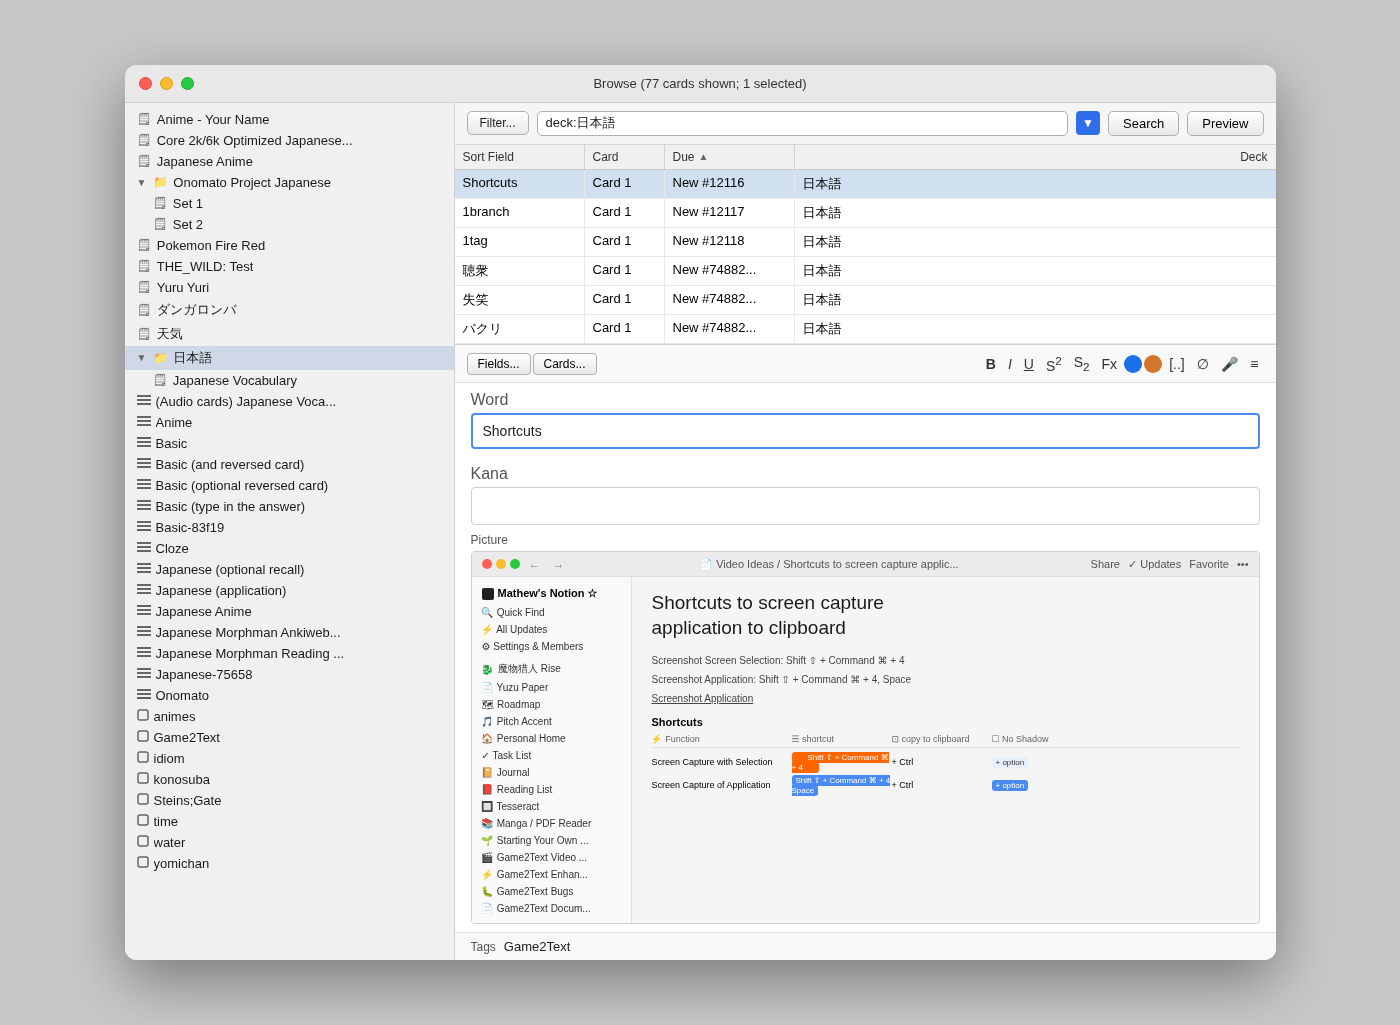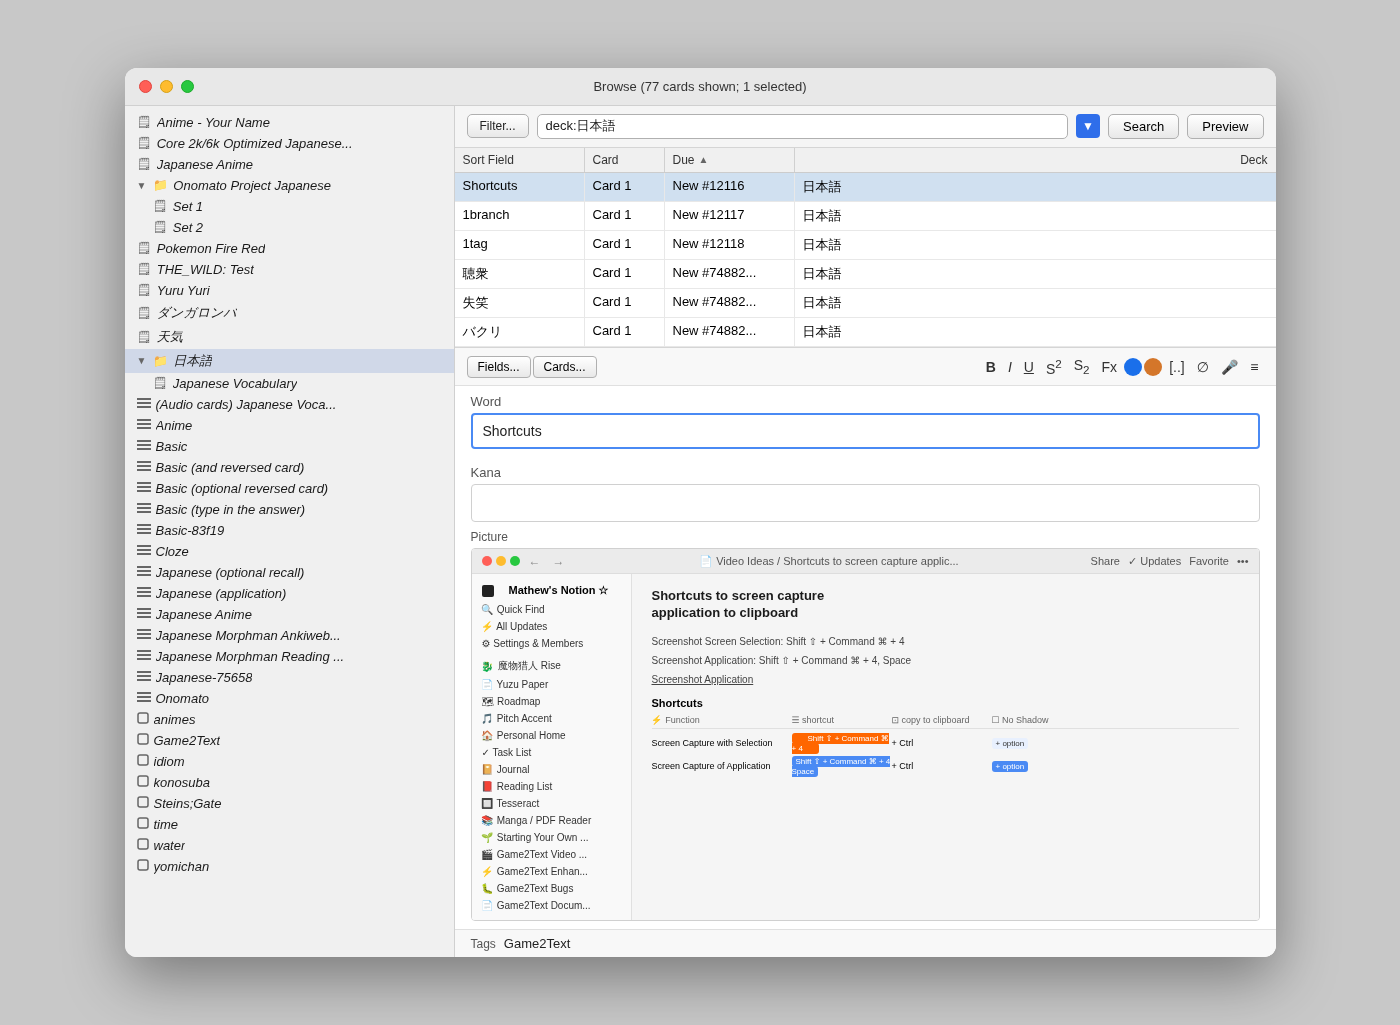--- a/index.html
+++ b/index.html
@@ -81,21 +81,20 @@
     .sidebar-item.selected { background: #d0d8e8; }
     .sidebar-item.indent-1 { padding-left: 28px; }
     .item-icon {
       flex-shrink: 0;
       font-size: 12px;
       color: #555;
     }
     .item-label {
       overflow: hidden;
       text-overflow: ellipsis;
-      font-style: italic;
     }
     .expand-arrow {
       font-size: 10px;
       color: #666;
       margin-right: 2px;
     }
     
     .right-panel {
       flex: 1;
       display: flex;
@@ -235,21 +234,21 @@
       width: 18px;
       height: 18px;
       border-radius: 50%;
       display: inline-block;
       cursor: pointer;
     }
     .field-section {
       padding: 8px 16px;
     }
     .field-label {
-      font-size: 13px;
+      font-size: 16px;
       color: #555;
       margin-bottom: 4px;
       font-weight: 500;
     }
     .field-input {
       width: 100%;
       padding: 8px 10px;
       border: 2px solid #4a8af4;
       border-radius: 4px;
       font-size: 14px;
@@ -321,33 +320,33 @@
       align-items: center;
       gap: 4px;
       color: #333;
     }
     .mini-sidebar-header {
       padding: 4px 10px;
       font-weight: 600;
       font-size: 11px;
       display: flex;
       align-items: center;
-      gap: 15px;
+      gap: 4px;
     }
     .mini-sidebar-icon { width: 12px; height: 12px; border-radius: 2px; }
     .notion-icon { background: #222; }
     .mini-main {
       flex: 1;
       padding: 14px 20px;
       font-size: 11px;
       overflow: hidden;
     }
     .mini-title {
-      font-size: 13px;
-      font-weight: 700;
+      font-size: 19px;
+      font-weight: 400;
       line-height: 1.3;
       margin-bottom: 12px;
       color: #1a1a1a;
     }
     .mini-text {
       font-size: 10px;
       color: #444;
       margin-bottom: 4px;
       line-height: 1.5;
     }

